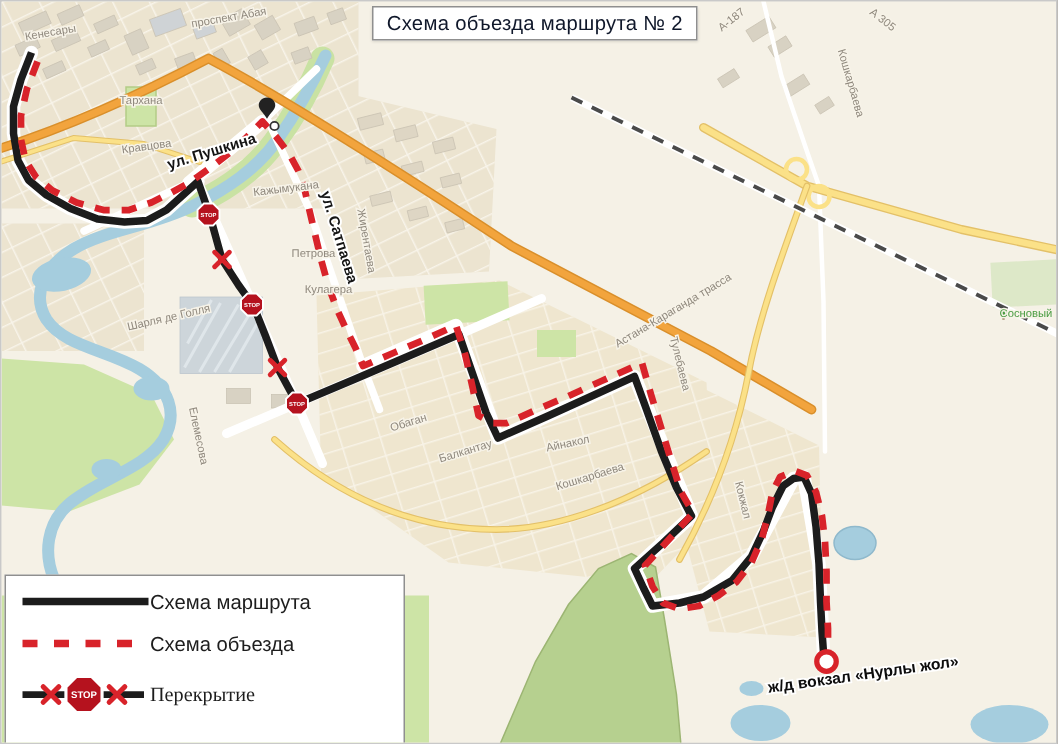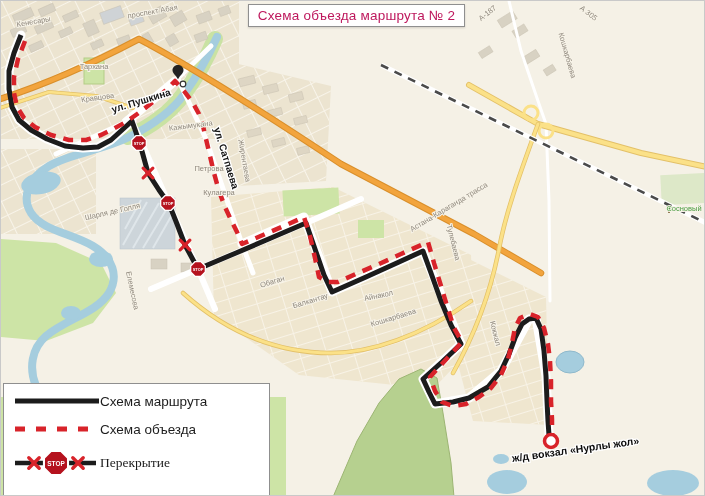--- a/index.html
+++ b/index.html
@@ -19,21 +19,21 @@
   text.lbl{text-anchor:middle;paint-order:stroke;stroke:#f7f3e8;stroke-width:2px;}
   text.lbl-minor{font-size:7.5px;fill:#8f887d;font-family:"Liberation Sans",sans-serif;}
   text.lbl-major{font-size:10px;font-weight:bold;fill:#141414;stroke:#ffffff;stroke-width:2.6px;font-family:"Liberation Sans",sans-serif;}
   text.lbl-poi{font-size:7.5px;fill:#4a9c42;font-family:"Liberation Sans",sans-serif;}
   text.lbl-station{font-size:10.5px;font-weight:bold;fill:#0d0d0d;stroke:#ffffff;stroke-width:2.4px;font-family:"Liberation Sans",sans-serif;}
   .stop-text{font-family:"Liberation Sans",sans-serif;font-size:4.6px;font-weight:bold;fill:#ffffff;text-anchor:middle;}
   
   .title-box{
     position:absolute;left:247px;top:3px;width:217px;height:23px;
     background:#ffffff;border:1px solid #8f8f8f;box-sizing:border-box;
-    font-size:13.5px;color:#be185d;display:flex;align-items:center;justify-content:center;
+    font-size:13.5px;color:#0f172a;display:flex;align-items:center;justify-content:center;
     box-shadow:0 1px 2px rgba(0,0,0,.15); z-index:5; letter-spacing:.2px;
   }
   
   .legend{
     position:absolute;left:2px;top:382px;width:267px;height:134px;
     background:#ffffff;border:1px solid #8f8f8f;box-sizing:border-box;z-index:5;
   }
   .legend-row{position:absolute;left:0;width:100%;display:flex;align-items:center;}
   .legend-row .sample{width:96px;flex:0 0 96px;display:flex;align-items:center;justify-content:flex-start;padding-left:8px;box-sizing:border-box;}
   .legend-label{font-size:13.5px;color:#1d1d1d;}

